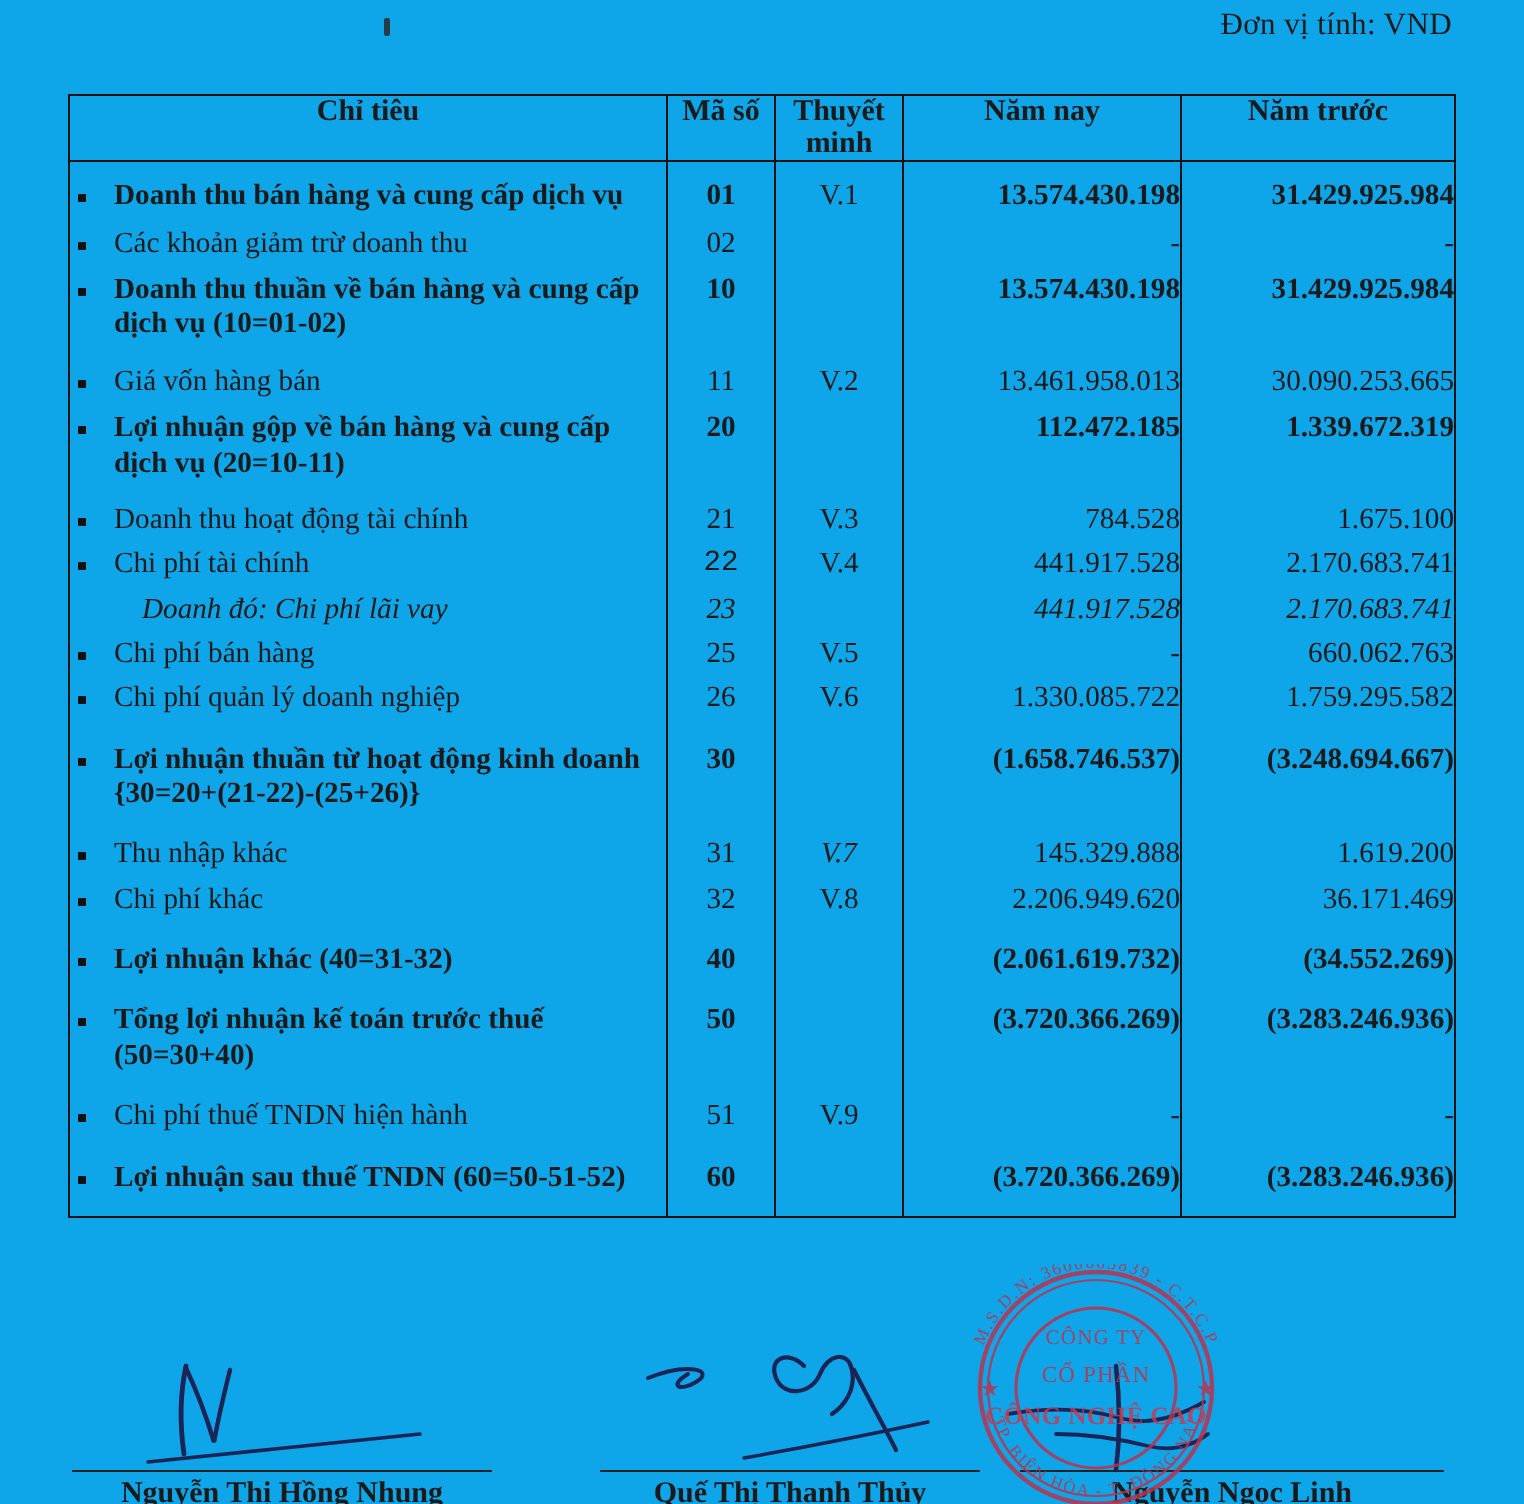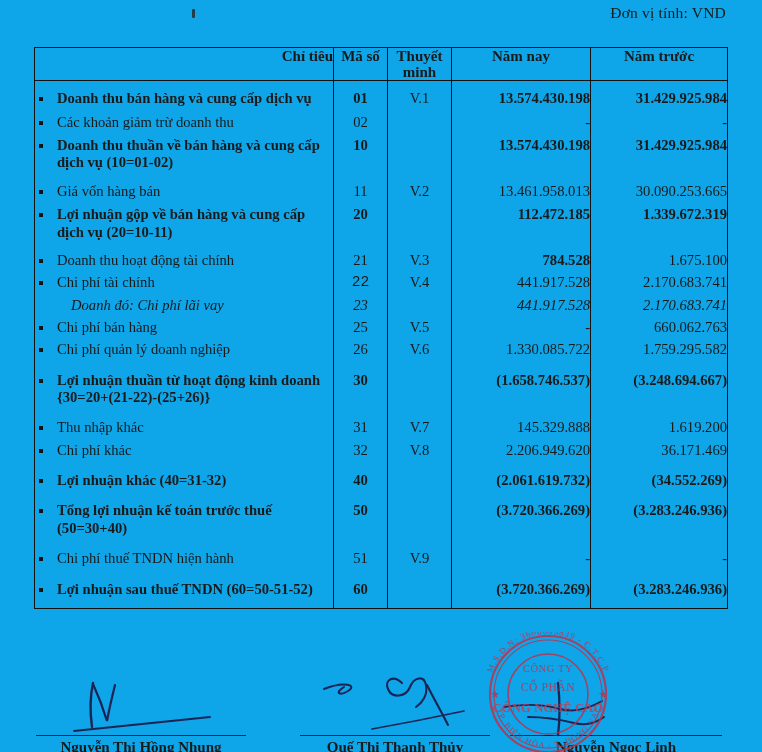--- a/index.html
+++ b/index.html
@@ -64,21 +64,21 @@
 
   thead th {
     border-bottom: 1.8px solid #111;
     text-align: center;
     font-weight: bold;
     font-size: 15px;
     padding: 7px 6px 8px 6px;
     vertical-align: middle;
     line-height: 1.08;
   }
-  th.c-ind  { width: 298px; text-align: right; }
+  th.c-ind  { width: 298px; }
   th.c-code { width: 53px; }
   th.c-note { width: 63px; }
   th.c-cur  { width: 138px; }
   th.c-prev { width: 136px; }
 
   tbody td { padding: 0; }
 
   
   .cell-ind { padding: 0 6px 0 10px; }
   .cell-code, .cell-note { text-align: center; }
@@ -263,21 +263,21 @@
             <td class="cell-ind">
               <div class="ind" style="padding-top: 9px; padding-bottom: 2px;"><span class="bullet" style="top: 16px;"></span><span>Doanh thu hoạt động tài chính</span></div>
             </td>
             <td class="cell-code">
               <div style="padding-top: 9px; padding-bottom: 2px;">21</div>
             </td>
             <td class="cell-note">
               <div style="padding-top: 9px; padding-bottom: 2px;">V.3</div>
             </td>
             <td class="cell-num">
-              <div class="numv" style="padding-top: 9px; padding-bottom: 2px; font-weight: bold;">784.528</div>
+              <div class="numv" style="padding-top: 9px; padding-bottom: 2px;">784.528</div>
             </td>
             <td class="cell-num">
               <div class="numv" style="padding-top: 9px; padding-bottom: 2px;">1.675.100</div>
             </td>
           </tr>
           <tr class="r">
             <td class="cell-ind">
               <div class="ind" style="padding-top: 3px; padding-bottom: 2px;"><span class="bullet" style="top: 10px;"></span><span>Chi phí tài chính</span></div>
             </td>
             <td class="cell-code">
@@ -362,21 +362,21 @@
             </td>
           </tr>
           <tr class="r">
             <td class="cell-ind">
               <div class="ind" style="padding-top: 11px; padding-bottom: 2px;"><span class="bullet" style="top: 18px;"></span><span>Thu nhập khác</span></div>
             </td>
             <td class="cell-code">
               <div style="padding-top: 11px; padding-bottom: 2px;">31</div>
             </td>
             <td class="cell-note">
-              <div style="padding-top: 11px; padding-bottom: 2px;">V.7</div>
+              <div style="padding-top: 11px; padding-bottom: 2px; font-style: italic;">V.7</div>
             </td>
             <td class="cell-num">
               <div class="numv" style="padding-top: 11px; padding-bottom: 2px;">145.329.888</div>
             </td>
             <td class="cell-num">
               <div class="numv" style="padding-top: 11px; padding-bottom: 2px;">1.619.200</div>
             </td>
           </tr>
           <tr class="r">
             <td class="cell-ind">

